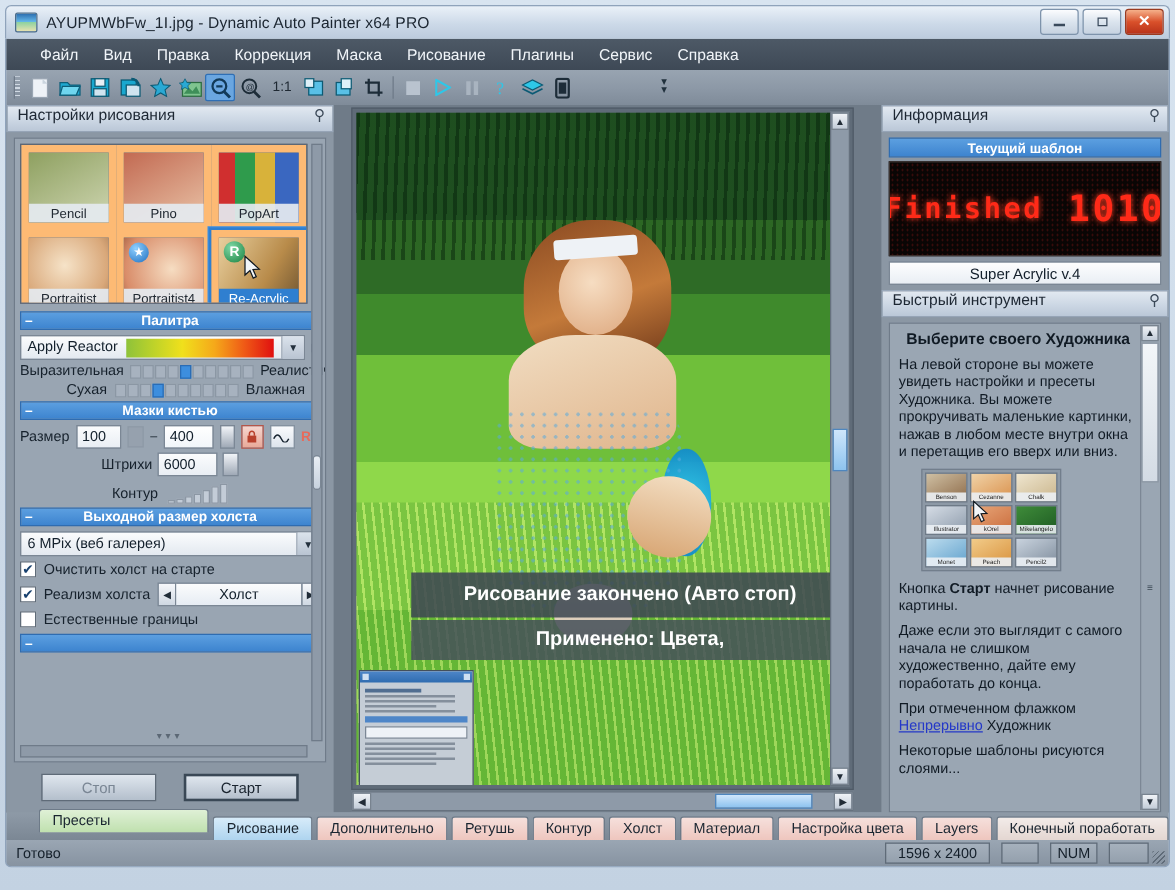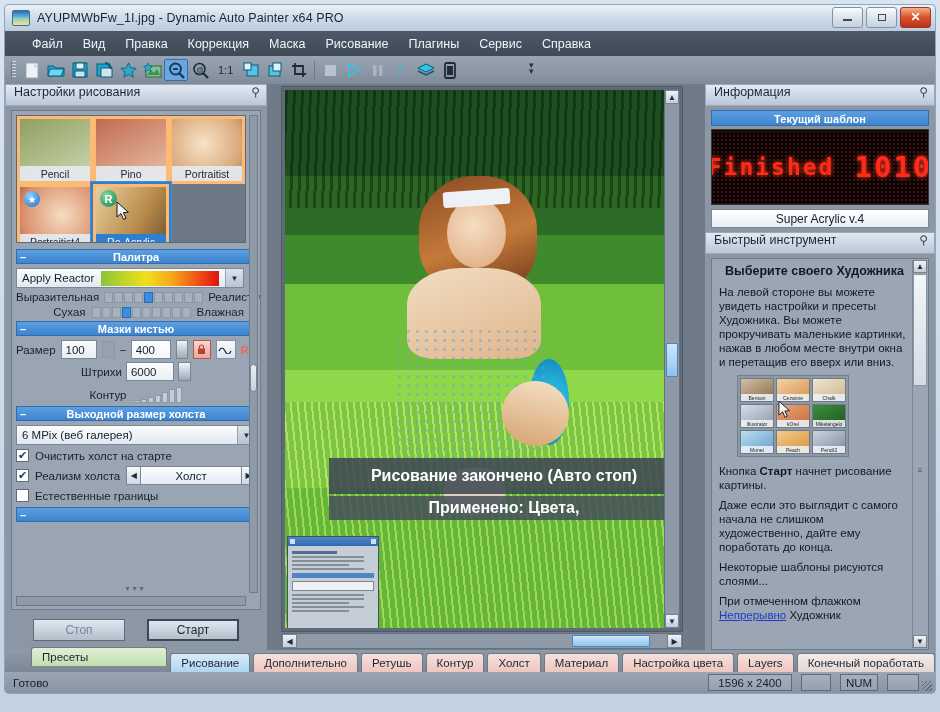--- a/index.html
+++ b/index.html
@@ -92,21 +92,21 @@
   .pane-thumb{position:absolute;top:52%;left:0;right:0;height:26px;border-radius:5px;
     background:linear-gradient(#e9eef4,#c6d1de);border:1px solid #7b8795;}
   .pane-hscroll{position:absolute;left:4px;right:14px;bottom:3px;height:10px;
     background:#8e9aa8;border:1px solid #6f7b89;box-sizing:border-box;}
   
   .presets{
     background:#6d7885;border:1px solid #5d6775;box-sizing:border-box;
     width:230px;height:128px;overflow:hidden;position:relative;margin-bottom:6px;
     display:grid;grid-template-columns:repeat(3,1fr);
   }
-  .pcell{position:relative;height:68px;box-sizing:border-box;border:3px solid #fdba74;
+  .pcell{position:relative;height:68px;box-sizing:border-box;border:6px solid #fdba74;
     overflow:hidden;}
   .pimg{position:absolute;inset:0;}
   .pcap{position:absolute;left:0;right:0;bottom:0;height:15px;
     background:rgba(228,233,239,.93);color:#222a33;font-size:10.5px;
     display:flex;align-items:center;justify-content:center;white-space:nowrap;}
   .pcell.sel{outline:2px solid #2f7fd0;z-index:5;}
   .pcell.sel .pcap{background:#2f7fd0;color:#fff;}
   .pcell.sel{box-shadow:0 0 0 3px #3e8fe0;}
   .badge-star{position:absolute;left:4px;top:4px;width:16px;height:16px;border-radius:50%;
     background:radial-gradient(circle at 35% 30%,#8fd0ff,#1f6fc0);color:#fff;
@@ -174,21 +174,21 @@
   
   .canvaswrap{flex:1;position:relative;background:#6f7b88;}
   .canvas-outer{position:absolute;left:14px;top:2px;right:22px;bottom:18px;
     background:#5f6b78;border:1px solid #4f5a66;box-sizing:border-box;}
   .painting{position:absolute;left:3px;top:3px;right:3px;bottom:3px;overflow:hidden;}
   .ov{
     position:absolute;left:44px;right:0;background:rgba(62,72,82,.88);
     color:#fff;font-size:16px;font-weight:bold;text-align:center;
     display:flex;align-items:center;justify-content:center;}
   .ov1{top:368px;height:36px;}
-  .ov2{top:406px;height:24px;background:rgba(70,80,90,.86);}
+  .ov2{top:406px;height:32px;background:rgba(70,80,90,.86);}
   .vscroll{position:absolute;right:2px;top:2px;bottom:2px;width:16px;
     background:#8e9aa8;border:1px solid #66717e;box-sizing:border-box;}
   .vsb-arrow{height:14px;background:linear-gradient(#f0f3f7,#c2ccd8);
     border:1px solid #78838f;box-sizing:border-box;display:flex;align-items:center;justify-content:center;font-size:8px;color:#222c37;}
   .vsb-thumb{position:absolute;left:1px;right:1px;top:47%;height:34px;
     background:linear-gradient(#cfe6fb,#8dc3ef);border:1px solid #4e86be;box-sizing:border-box;}
   .hscroll{position:absolute;left:14px;right:22px;bottom:1px;height:16px;
     background:#8e9aa8;border:1px solid #66717e;box-sizing:border-box;display:flex;}
   .hsb-arrow{width:15px;background:linear-gradient(#f0f3f7,#c2ccd8);
     border:1px solid #78838f;box-sizing:border-box;display:flex;align-items:center;justify-content:center;font-size:8px;color:#222c37;}
@@ -429,20 +429,24 @@
 
           <div class="presets">
             <div class="pcell">
               <div class="pimg" style="background:linear-gradient(150deg,#8ea060,#cfd6b2)"></div>
               <div class="pcap">Pencil</div>
             </div>
             <div class="pcell">
               <div class="pimg" style="background:linear-gradient(150deg,#c26a52,#e9c2a6)"></div>
               <div class="pcap">Pino</div>
             </div>
+            <div class="pcell">
+              <div class="pimg" style="background:linear-gradient(90deg,#d02f2f 0 20%,#2f9b4c 20% 45%,#d8b23a 45% 70%,#3a67c0 70% 100%)"></div>
+              <div class="pcap">PopArt</div>
+            </div>
 
             <div class="pcell">
               <div class="pimg" style="background:radial-gradient(circle at 45% 40%,#f6e3c8,#d9a87a 70%,#a87a52)"></div>
               <div class="pcap">Portraitist</div>
             </div>
             <div class="pcell">
               <div class="pimg" style="background:radial-gradient(circle at 60% 45%,#f6ddc2,#d98d6a 75%,#9e5f44)"></div>
               <div class="badge-star">★</div>
               <div class="pcap">Portraitist4</div>
             </div>
@@ -726,22 +730,22 @@
               </div>
             <div class="cursor" style="left:40px;top:24px">
               <svg width="13" height="19" viewBox="0 0 14 20">
                   <path d="M1 1 L1 16 L5 12.5 L7.6 18.5 L10 17.3 L7.4 11.6 L12.4 11.3 Z" fill="#f2f5f8" stroke="#101820" stroke-width="1"></path>
                 </svg>
             </div>
           </div>
 
           <p class="helpp"><span>Кнопка </span><b>Старт</b><span> начнет рисование картины.</span></p>
           <p class="helpp">Даже если это выглядит с самого начала не слишком художественно, дайте ему поработать до конца.</p>
+          <p class="helpp"><span>При отмеченном флажком </span><a class="helplink">Непрерывно</a><span> Художник</span></p>
           <p class="helpp">Некоторые шаблоны рисуются слоями...</p>
-          <p class="helpp"><span>При отмеченном флажком </span><a class="helplink">Непрерывно</a><span> Художник</span></p>
 
           <div class="help-scroll">
             <div class="hs-arrow">▲</div>
             <div class="hs-thumb"></div>
             <div class="hs-grip">≡</div>
             <div class="hs-arrow" style="position:absolute;left:0;right:0;bottom:0">▼</div>
           </div>
         </div>
       </div>
     </div>

